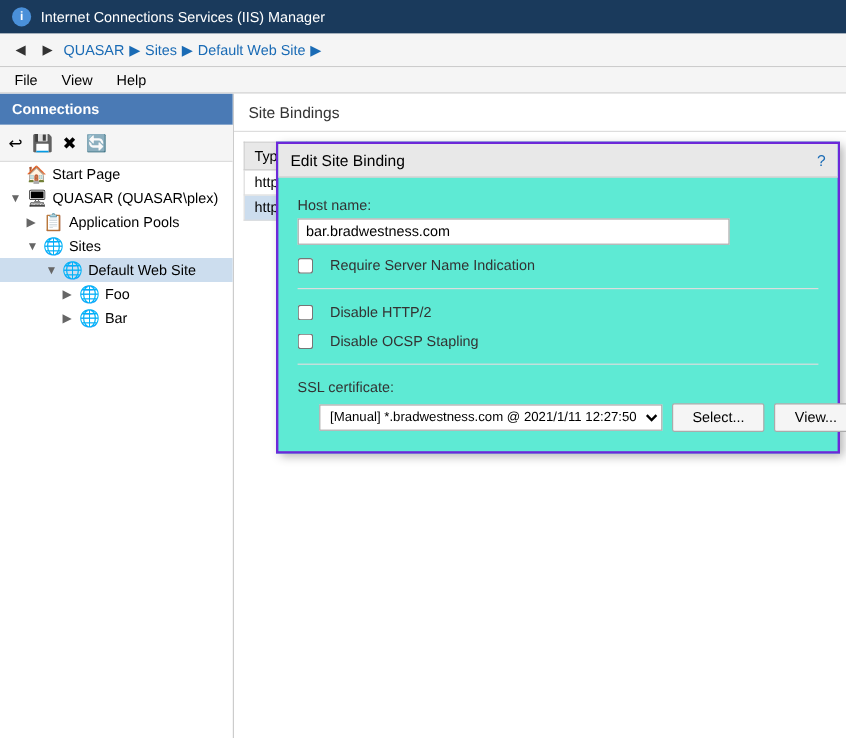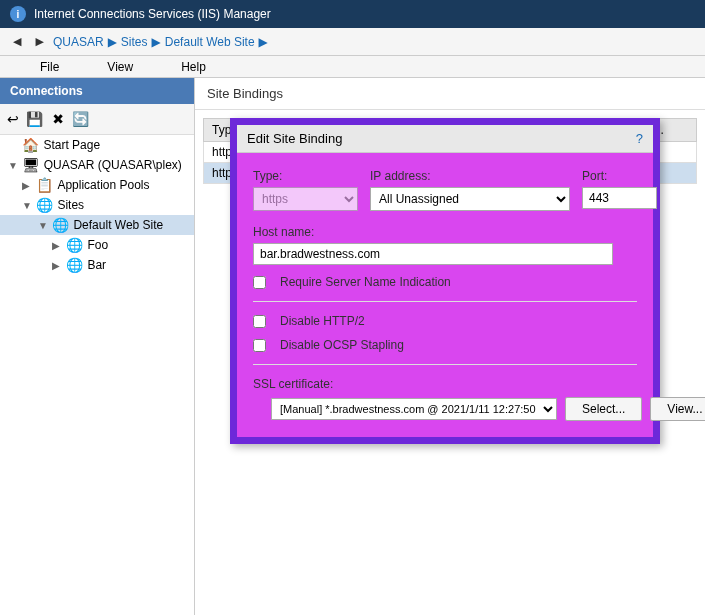--- a/index.html
+++ b/index.html
@@ -12,21 +12,21 @@
 
     
     .nav-bar { background: #f5f5f5; border-bottom: 1px solid #ccc; padding: 4px 8px; display: flex; align-items: center; gap: 4px; height: 28px; }
     .nav-btn { background: none; border: 1px solid transparent; padding: 2px 4px; cursor: pointer; border-radius: 2px; font-size: 11px; color: #333; }
     .nav-breadcrumb { display: flex; align-items: center; gap: 4px; font-size: 12px; color: #333; }
     .nav-breadcrumb span { cursor: pointer; color: #1a6bb5; }
     .nav-sep { color: #999; }
 
     
     .menu-bar { background: #f5f5f5; border-bottom: 1px solid #ccc; padding: 2px 8px; display: flex; gap: 12px; height: 22px; align-items: center; }
-    .menu-item { font-size: 12px; cursor: pointer; padding: 1px 4px; margin-left: 28px; }
+    .menu-item { font-size: 12px; cursor: pointer; padding: 1px 4px; }
 
     
     .main-layout { display: flex; height: calc(615px - 78px); }
 
     
     .sidebar { width: 195px; background: white; border-right: 1px solid #ccc; overflow-y: auto; flex-shrink: 0; }
     .sidebar-header { background: #4a7ab5; color: white; padding: 6px 10px; font-weight: bold; font-size: 12px; }
     .sidebar-toolbar { display: flex; gap: 2px; padding: 4px; border-bottom: 1px solid #ddd; background: #f5f5f5; }
     .sidebar-toolbar button { background: none; border: 1px solid transparent; padding: 2px; cursor: pointer; font-size: 14px; border-radius: 2px; }
     .tree-item { padding: 2px 4px; cursor: pointer; display: flex; align-items: center; gap: 4px; white-space: nowrap; overflow: hidden; }
@@ -39,21 +39,21 @@
     .content { flex: 1; background: #f0f0f0; position: relative; overflow: hidden; }
 
     
     .site-bindings { background: white; margin: 0; height: 100%; display: flex; flex-direction: column; }
     .panel-title { font-size: 13px; padding: 8px 12px; border-bottom: 1px solid #ddd; background: white; color: #333; }
     .bindings-table { width: 100%; border-collapse: collapse; }
     .bindings-table th { background: #e8e8e8; border: 1px solid #ccc; padding: 4px 8px; text-align: left; font-size: 12px; font-weight: normal; }
     .bindings-table td { border: 1px solid #ddd; padding: 3px 8px; font-size: 12px; }
     .table-container { padding: 8px; flex: 1; }
     .btn { padding: 4px 16px; border: 1px solid #aaa; background: #f5f5f5; cursor: pointer; font-size: 12px; border-radius: 2px; }
-    .dialog { position: absolute; top: 40px; left: 35px; right: 0; background: #d946ef; border: 7px solid #6d28d9; box-shadow: 3px 3px 8px rgba(0,0,0,0.3); width: 430px; z-index: 10; }
+    .dialog { position: absolute; top: 40px; left: 35px; right: 0; background: #5eead4; border: 2px solid #6d28d9; box-shadow: 3px 3px 8px rgba(0,0,0,0.3); width: 470px; z-index: 10; }
     .dialog-title { background: #e8e8e8; padding: 6px 10px; border-bottom: 1px solid #ccc; display: flex; justify-content: space-between; align-items: center; }
     .dialog-title-text { font-size: 13px; font-weight: normal; }
     .dialog-help { cursor: pointer; font-size: 13px; color: #1a6bb5; }
     .dialog-body { padding: 16px; }
     .dialog-row { display: flex; gap: 12px; margin-bottom: 14px; align-items: flex-start; }
     .dialog-field { display: flex; flex-direction: column; gap: 4px; }
     .dialog-field label { font-size: 12px; color: #333; }
     .dialog-field input[type="text"] { border: 1px solid #aaa; padding: 3px 6px; font-size: 12px; background: white; }
     .dialog-field select { border: 1px solid #aaa; padding: 3px 4px; font-size: 12px; background: white; }
     .dialog-select-type { width: 105px; background: #e8e8e8; }
@@ -188,38 +188,20 @@
       </div>
     </div>
 
     <div class="dialog">
       <div class="dialog-title">
         <span class="dialog-title-text">Edit Site Binding</span>
         <span class="dialog-help">?</span>
       </div>
       <div class="dialog-body">
 
-        <div class="dialog-row">
-          <div class="dialog-field">
-            <label>Type:</label>
-            <select class="dialog-select-type" disabled="">
-              <option>https</option>
-            </select>
-          </div>
-          <div class="dialog-field" style="flex:1;">
-            <label>IP address:</label>
-            <select class="dialog-select-ip" style="width:200px;">
-              <option>All Unassigned</option>
-            </select>
-          </div>
-          <div class="dialog-field">
-            <label>Port:</label>
-            <input type="text" class="dialog-input-port" value="443" style="">
-          </div>
-        </div>
 
         <div class="dialog-field" style="margin-bottom:10px;">
           <label>Host name:</label>
           <input type="text" class="dialog-input-host" value="bar.bradwestness.com" style="">
         </div>
 
         <div class="checkbox-row">
           <input type="checkbox" id="sni" style="">
           <label for="sni">Require Server Name Indication</label>
         </div>

